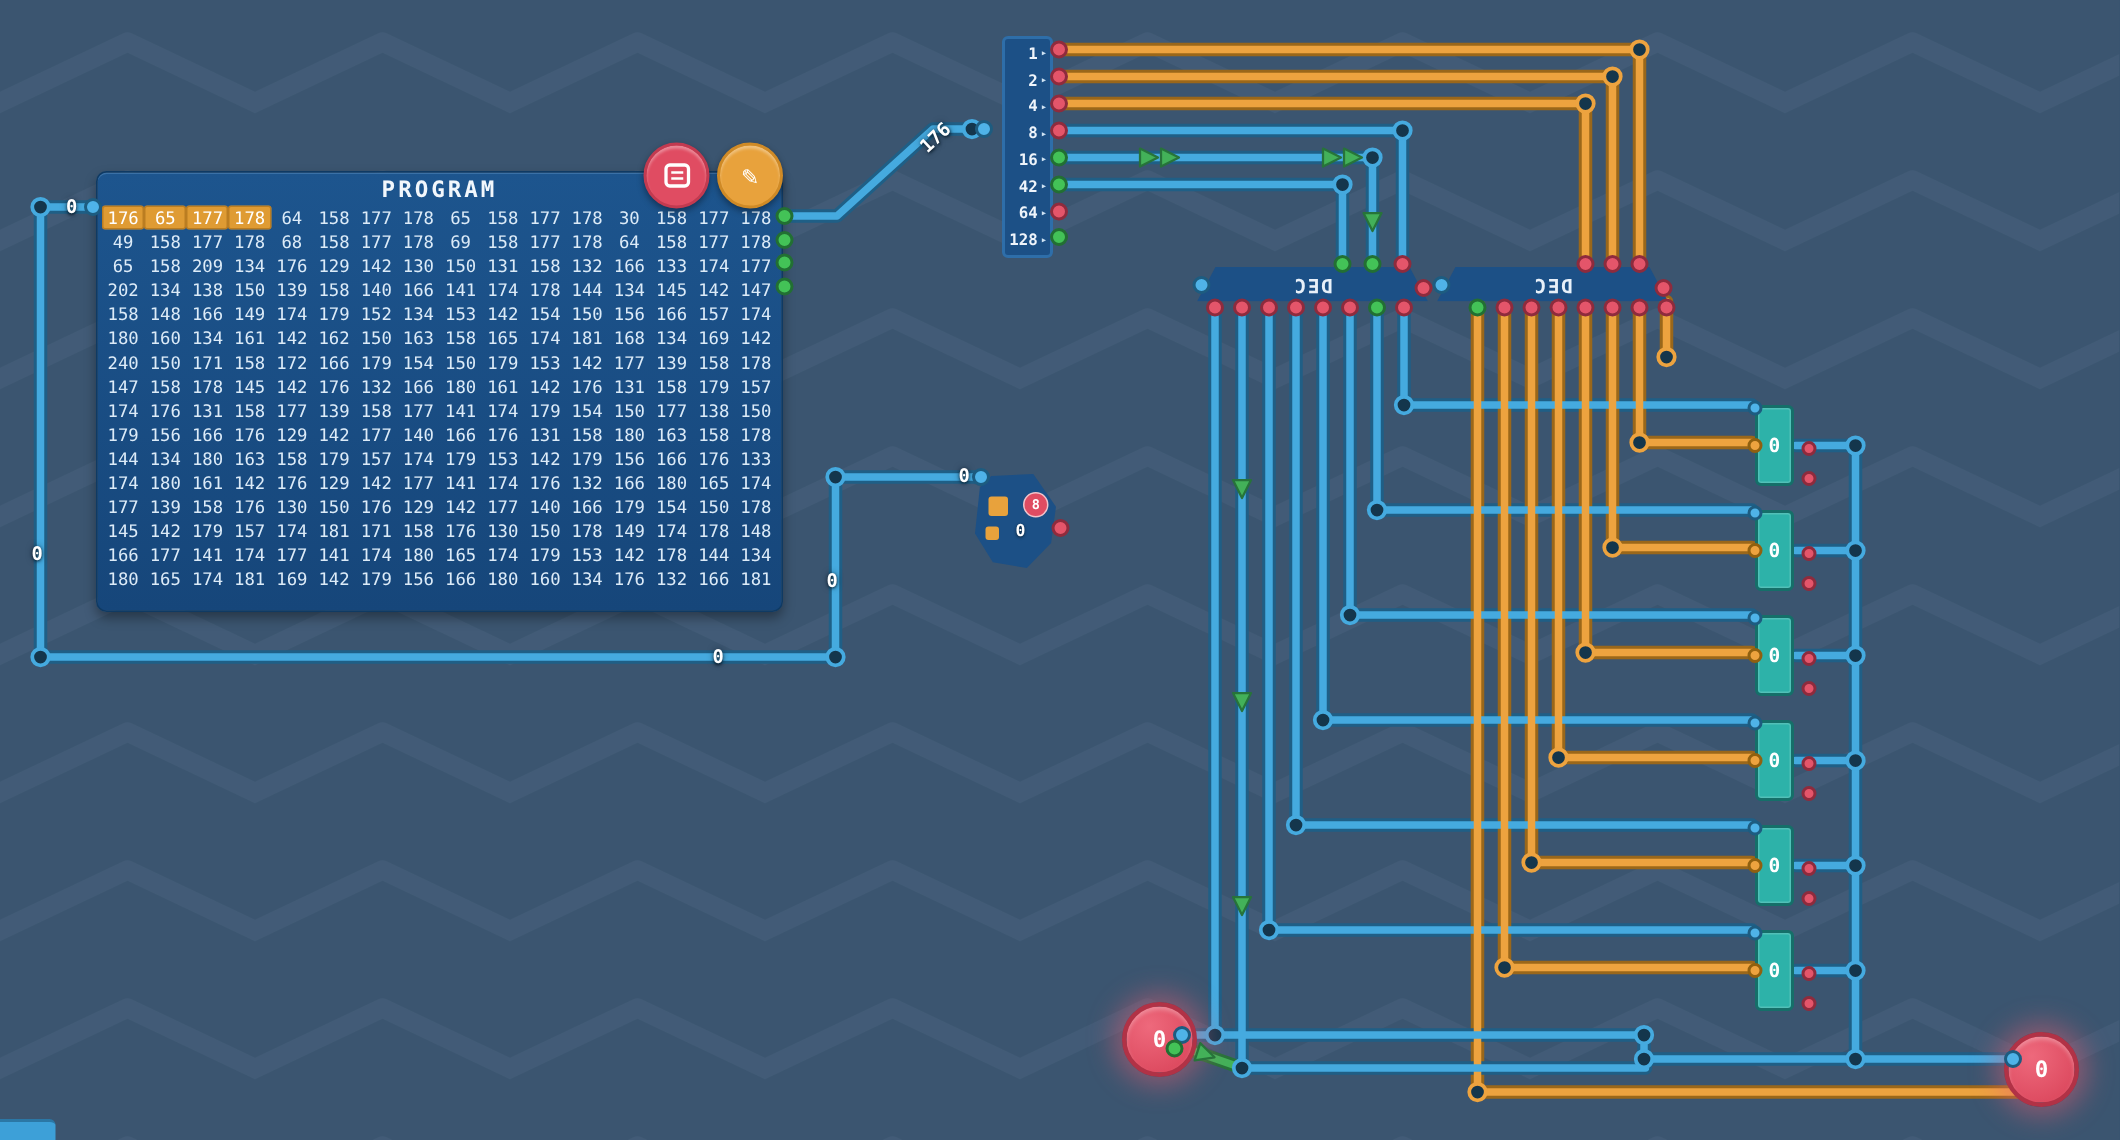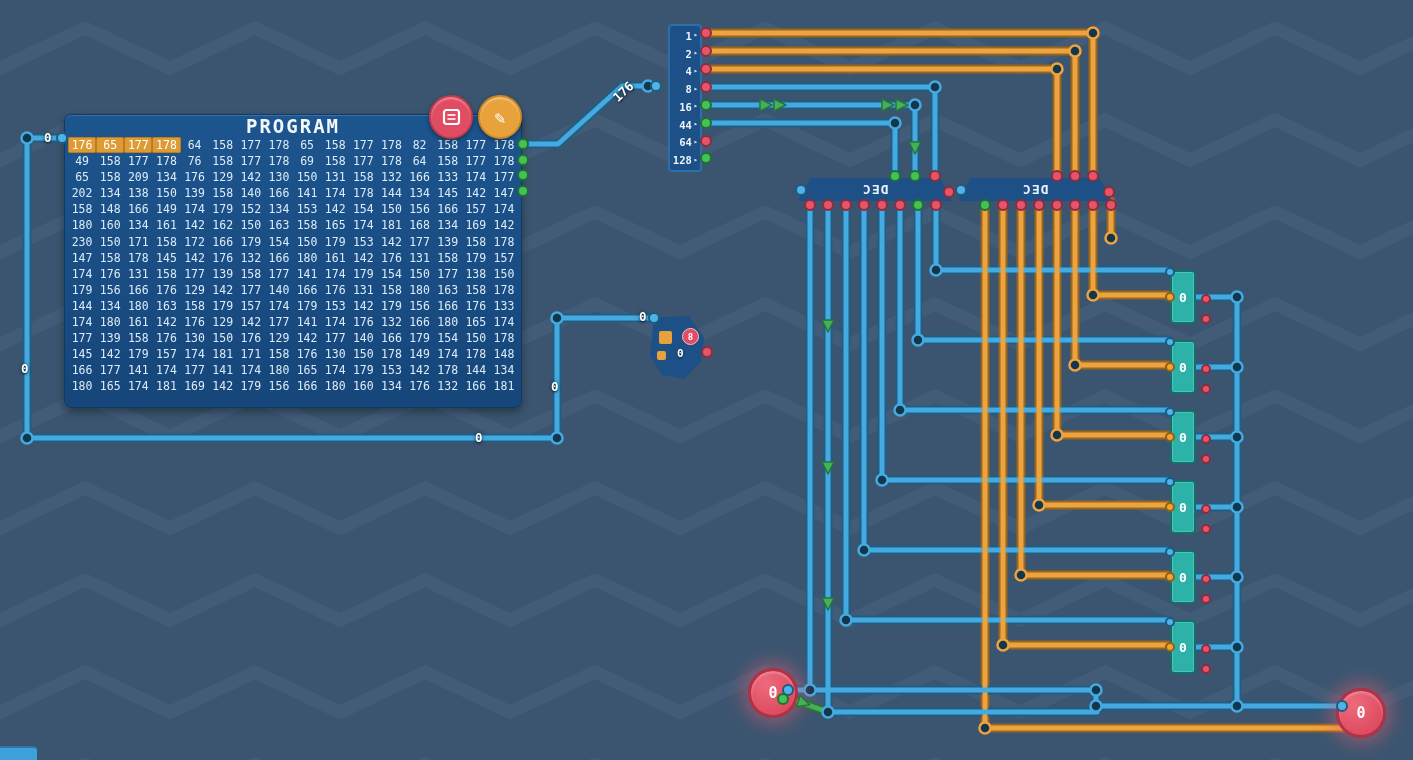--- a/index.html
+++ b/index.html
@@ -16,21 +16,21 @@
 
   
   .program{
     position:absolute;left:64px;top:114px;width:458px;height:294px;z-index:2;
     background:linear-gradient(#1d558e,#16467a);
     border:1px solid #0f3a63;border-radius:7px;
     box-shadow:0 4px 8px rgba(0,0,0,.35), inset 0 1px 0 rgba(150,200,240,.25);
     box-sizing:border-box;
   }
   .ptitle{height:22px;line-height:22px;text-align:center;color:#f2f7fc;font-weight:bold;
-    font-size:19px;letter-spacing:2px;}
+    font-size:15px;letter-spacing:2px;}
   .ptable{padding:0 3px;}
   .prow{display:flex;height:16.1px;}
   .pcell{width:28.2px;text-align:center;font-size:11.5px;line-height:16px;color:#dcebf8;}
   .pcell.hl{background:#df9b33;color:#fff;border-radius:2px;box-shadow:inset 0 0 0 1px rgba(120,70,0,.35);}
 
   .circle-btn{position:absolute;width:40px;height:40px;border-radius:50%;
     display:flex;align-items:center;justify-content:center;z-index:3;
     box-shadow:0 2px 5px rgba(0,0,0,.4), inset 0 2px 2px rgba(255,255,255,.35);}
   .btn-red{left:364px;top:-20px;background:#e04c62;border:2px solid #c23a50;}
   .btn-orange{left:413px;top:-20px;background:#e8a23c;border:2px solid #cf8a26;}
@@ -219,31 +219,31 @@
           <span class="pcell hl">177</span>
           <span class="pcell hl">178</span>
           <span class="pcell">64</span>
           <span class="pcell">158</span>
           <span class="pcell">177</span>
           <span class="pcell">178</span>
           <span class="pcell">65</span>
           <span class="pcell">158</span>
           <span class="pcell">177</span>
           <span class="pcell">178</span>
-          <span class="pcell">82</span>
+          <span class="pcell">30</span>
           <span class="pcell">158</span>
           <span class="pcell">177</span>
           <span class="pcell">178</span>
         </div>
         <div class="prow">
           <span class="pcell">49</span>
           <span class="pcell">158</span>
           <span class="pcell">177</span>
           <span class="pcell">178</span>
-          <span class="pcell">76</span>
+          <span class="pcell">68</span>
           <span class="pcell">158</span>
           <span class="pcell">177</span>
           <span class="pcell">178</span>
           <span class="pcell">69</span>
           <span class="pcell">158</span>
           <span class="pcell">177</span>
           <span class="pcell">178</span>
           <span class="pcell">64</span>
           <span class="pcell">158</span>
           <span class="pcell">177</span>
@@ -315,21 +315,21 @@
           <span class="pcell">158</span>
           <span class="pcell">165</span>
           <span class="pcell">174</span>
           <span class="pcell">181</span>
           <span class="pcell">168</span>
           <span class="pcell">134</span>
           <span class="pcell">169</span>
           <span class="pcell">142</span>
         </div>
         <div class="prow">
-          <span class="pcell">230</span>
+          <span class="pcell">240</span>
           <span class="pcell">150</span>
           <span class="pcell">171</span>
           <span class="pcell">158</span>
           <span class="pcell">172</span>
           <span class="pcell">166</span>
           <span class="pcell">179</span>
           <span class="pcell">154</span>
           <span class="pcell">150</span>
           <span class="pcell">179</span>
           <span class="pcell">153</span>
@@ -524,21 +524,21 @@
         </div><div class="srow">
           <span class="sbit">4</span>
           <span class="sarrow">▸</span>
         </div><div class="srow">
           <span class="sbit">8</span>
           <span class="sarrow">▸</span>
         </div><div class="srow">
           <span class="sbit">16</span>
           <span class="sarrow">▸</span>
         </div><div class="srow">
-          <span class="sbit">44</span>
+          <span class="sbit">42</span>
           <span class="sarrow">▸</span>
         </div><div class="srow">
           <span class="sbit">64</span>
           <span class="sarrow">▸</span>
         </div><div class="srow">
           <span class="sbit">128</span>
           <span class="sarrow">▸</span>
         </div></div>
   </div>
 

